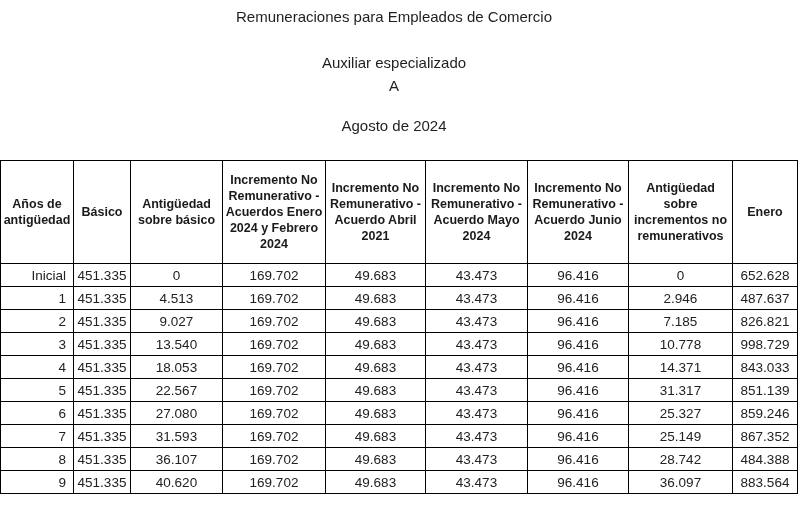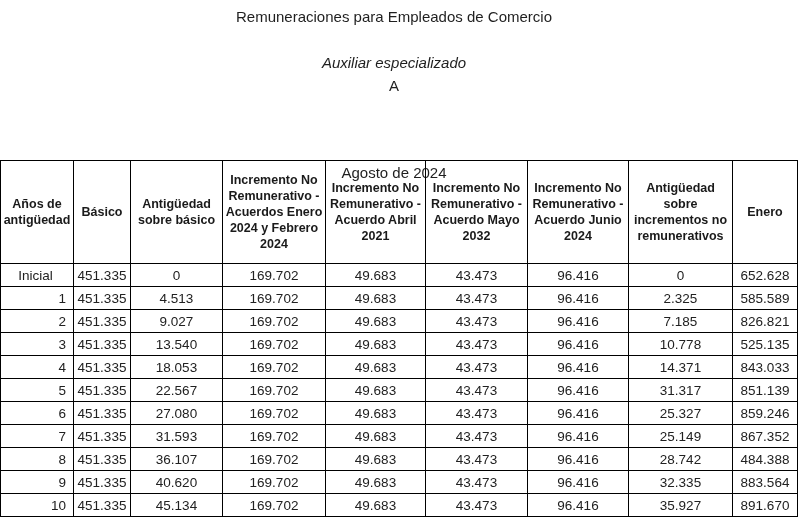--- a/index.html
+++ b/index.html
@@ -12,23 +12,23 @@
     position: relative;
   }
   .doc-title {
     position: absolute; left: 0; right: 12px;
     text-align: center;
     font-size: 15px;
     color: #1f1f1f;
     white-space: nowrap;
   }
   #title-main    { top: 8px; }
-  #title-cat     { top: 54px; font-style: italic; }
+  #title-cat     { top: 54px; }
   #title-letter  { top: 77px; }
-  #title-period  { top: 117px; margin-top: 47px; }
+  #title-period  { top: 117px; }
 
   table#salary-table {
     position: absolute;
     top: 160px; left: 0;
     width: 797px;
     border-collapse: collapse;
     table-layout: fixed;
   }
   #salary-table th, #salary-table td {
     border: 1.5px solid #000000;
@@ -47,21 +47,21 @@
   #salary-table td {
     font-size: 13.5px;
     height: 23px;
     text-align: center;
     vertical-align: middle;
     white-space: nowrap;
     color: #212121;
     padding: 0 2px;
   }
   #salary-table td.c0 { text-align: right; padding-right: 7px; }
-  #salary-table td.c0.label { text-align: center; padding-left: 4px; }
+  #salary-table td.c0.label { text-align: right; padding-left: 4px; }
 </style>
 </head>
 <body>
 
 <div class="doc-title" id="title-main">Remuneraciones para Empleados de Comercio</div>
 
 <div class="doc-title" id="title-cat">Auxiliar especializado</div>
 
 <div class="doc-title" id="title-letter">A</div>
 
@@ -79,21 +79,21 @@
       <col style="width: 104px;">
       <col style="width: 65px;">
     </colgroup>
   <thead>
     <tr>
         <th>Años de antigüedad</th>
         <th>Básico</th>
         <th>Antigüedad sobre básico</th>
         <th>Incremento No Remunerativo - Acuerdos Enero 2024 y Febrero 2024</th>
         <th>Incremento No Remunerativo - Acuerdo Abril 2021</th>
-        <th>Incremento No Remunerativo - Acuerdo Mayo 2032</th>
+        <th>Incremento No Remunerativo - Acuerdo Mayo 2024</th>
         <th>Incremento No Remunerativo - Acuerdo Junio 2024</th>
         <th>Antigüedad sobre incrementos no remunerativos</th>
         <th>Enero</th>
       </tr>
   </thead>
   <tbody>
       <tr>
         <td class="c0 label">Inicial</td>
         <td class="c1">451.335</td>
         <td class="c2">0</td>
@@ -105,22 +105,22 @@
         <td class="c8">652.628</td>
       </tr>
       <tr>
         <td class="c0">1</td>
         <td class="c1">451.335</td>
         <td class="c2">4.513</td>
         <td class="c3">169.702</td>
         <td class="c4">49.683</td>
         <td class="c5">43.473</td>
         <td class="c6">96.416</td>
-        <td class="c7">2.325</td>
-        <td class="c8">585.589</td>
+        <td class="c7">2.946</td>
+        <td class="c8">487.637</td>
       </tr>
       <tr>
         <td class="c0">2</td>
         <td class="c1">451.335</td>
         <td class="c2">9.027</td>
         <td class="c3">169.702</td>
         <td class="c4">49.683</td>
         <td class="c5">43.473</td>
         <td class="c6">96.416</td>
         <td class="c7">7.185</td>
@@ -128,21 +128,21 @@
       </tr>
       <tr>
         <td class="c0">3</td>
         <td class="c1">451.335</td>
         <td class="c2">13.540</td>
         <td class="c3">169.702</td>
         <td class="c4">49.683</td>
         <td class="c5">43.473</td>
         <td class="c6">96.416</td>
         <td class="c7">10.778</td>
-        <td class="c8">525.135</td>
+        <td class="c8">998.729</td>
       </tr>
       <tr>
         <td class="c0">4</td>
         <td class="c1">451.335</td>
         <td class="c2">18.053</td>
         <td class="c3">169.702</td>
         <td class="c4">49.683</td>
         <td class="c5">43.473</td>
         <td class="c6">96.416</td>
         <td class="c7">14.371</td>
@@ -193,28 +193,17 @@
         <td class="c8">484.388</td>
       </tr>
       <tr>
         <td class="c0">9</td>
         <td class="c1">451.335</td>
         <td class="c2">40.620</td>
         <td class="c3">169.702</td>
         <td class="c4">49.683</td>
         <td class="c5">43.473</td>
         <td class="c6">96.416</td>
-        <td class="c7">32.335</td>
+        <td class="c7">36.097</td>
         <td class="c8">883.564</td>
-      </tr>
-      <tr>
-        <td class="c0">10</td>
-        <td class="c1">451.335</td>
-        <td class="c2">45.134</td>
-        <td class="c3">169.702</td>
-        <td class="c4">49.683</td>
-        <td class="c5">43.473</td>
-        <td class="c6">96.416</td>
-        <td class="c7">35.927</td>
-        <td class="c8">891.670</td>
       </tr>
     </tbody>
 </table>
 
 </body></html>

